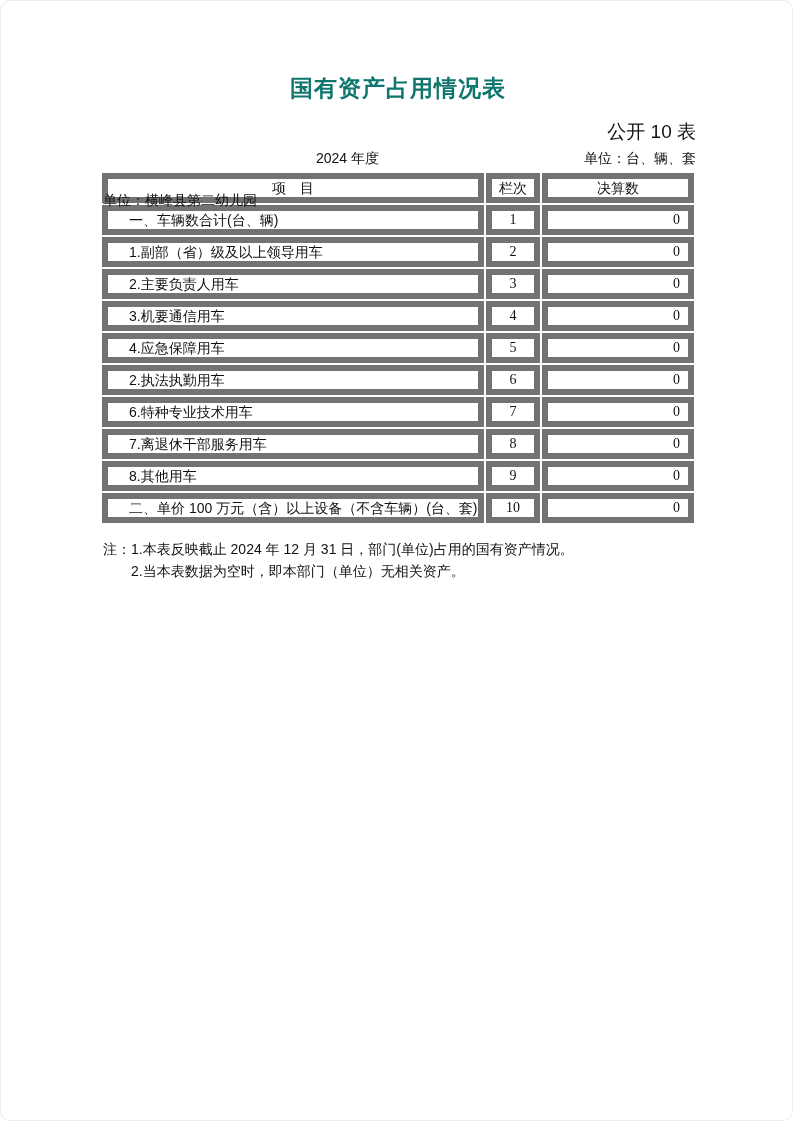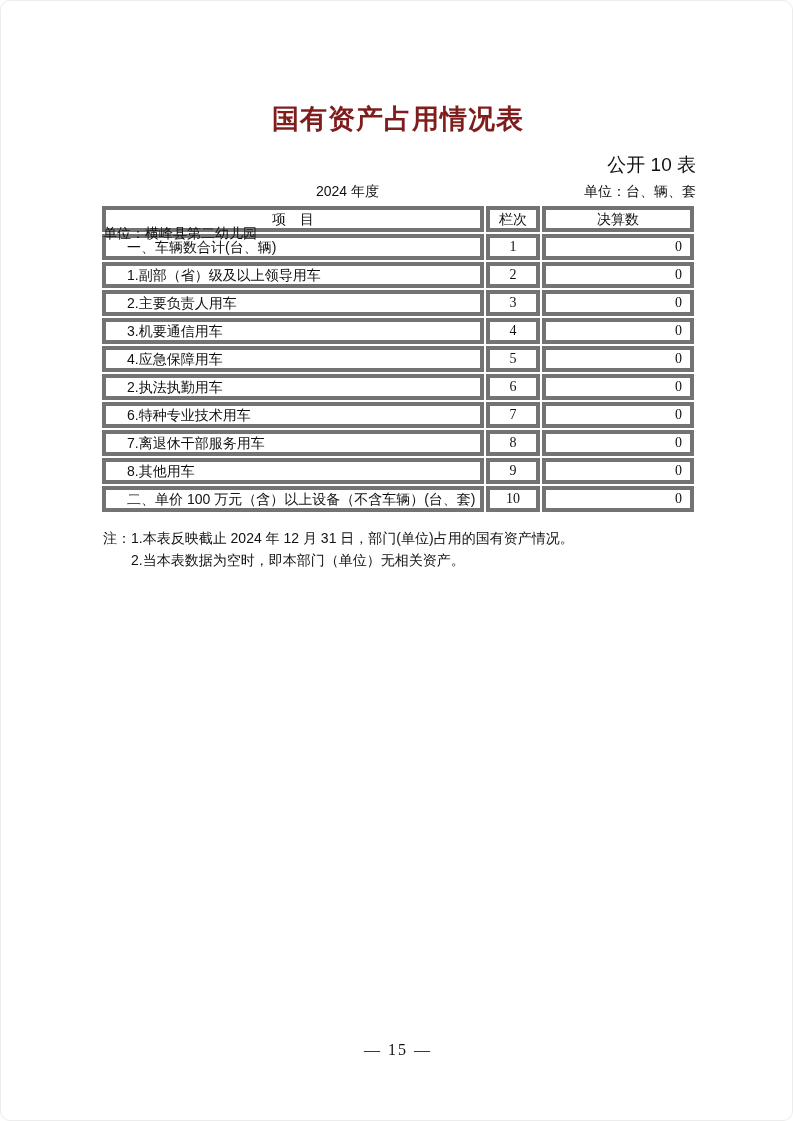--- a/index.html
+++ b/index.html
@@ -15,26 +15,26 @@
     background: #ffffff;
     border: 1px solid #ececec;
     border-radius: 10px;
     overflow: hidden;
   }
   .content {
     margin-left: 99px;
     width: 596px;
   }
   .title {
-    margin-top: 100px;
+    margin-top: 72px;
     text-align: center;
-    font-size: 27px;
+    font-size: 23px;
     font-weight: bold;
     letter-spacing: 1px;
-    color: #7f1d1d;
+    color: #0f766e;
   }
   .table-label {
     margin-top: 15px;
     text-align: right;
     font-size: 19px;
   }
   .info-line {
     position: relative;
     margin-top: 3px;
     margin-bottom: 3px;
@@ -47,21 +47,21 @@
   .info-right { position: absolute; right: 0; top: 0; }
 
   table.assets {
     width: 100%;
     table-layout: fixed;
     border-collapse: separate;
     border-spacing: 2px;
   }
   table.assets th,
   table.assets td {
-    border: 4px solid #737373;
+    border: 6px solid #737373;
     height: 22px;
     font-size: 14px;
     font-weight: normal;
     line-height: 18px;
     vertical-align: middle;
     overflow: hidden;
     white-space: nowrap;
   }
   th.h-item { text-align: center; }
   th.h-col  { text-align: center; }
@@ -185,14 +185,13 @@
     <div class="notes">
       <span class="notes-label">注：</span>
       <div class="notes-lines">
         <div>1.本表反映截止 2024 年 12 月 31 日，部门(单位)占用的国有资产情况。</div>
         <div>2.当本表数据为空时，即本部门（单位）无相关资产。</div>
       </div>
     </div>
 
   </div>
 
-  <div class="footer">— 15 —</div>
 </div>
 
 </body></html>

